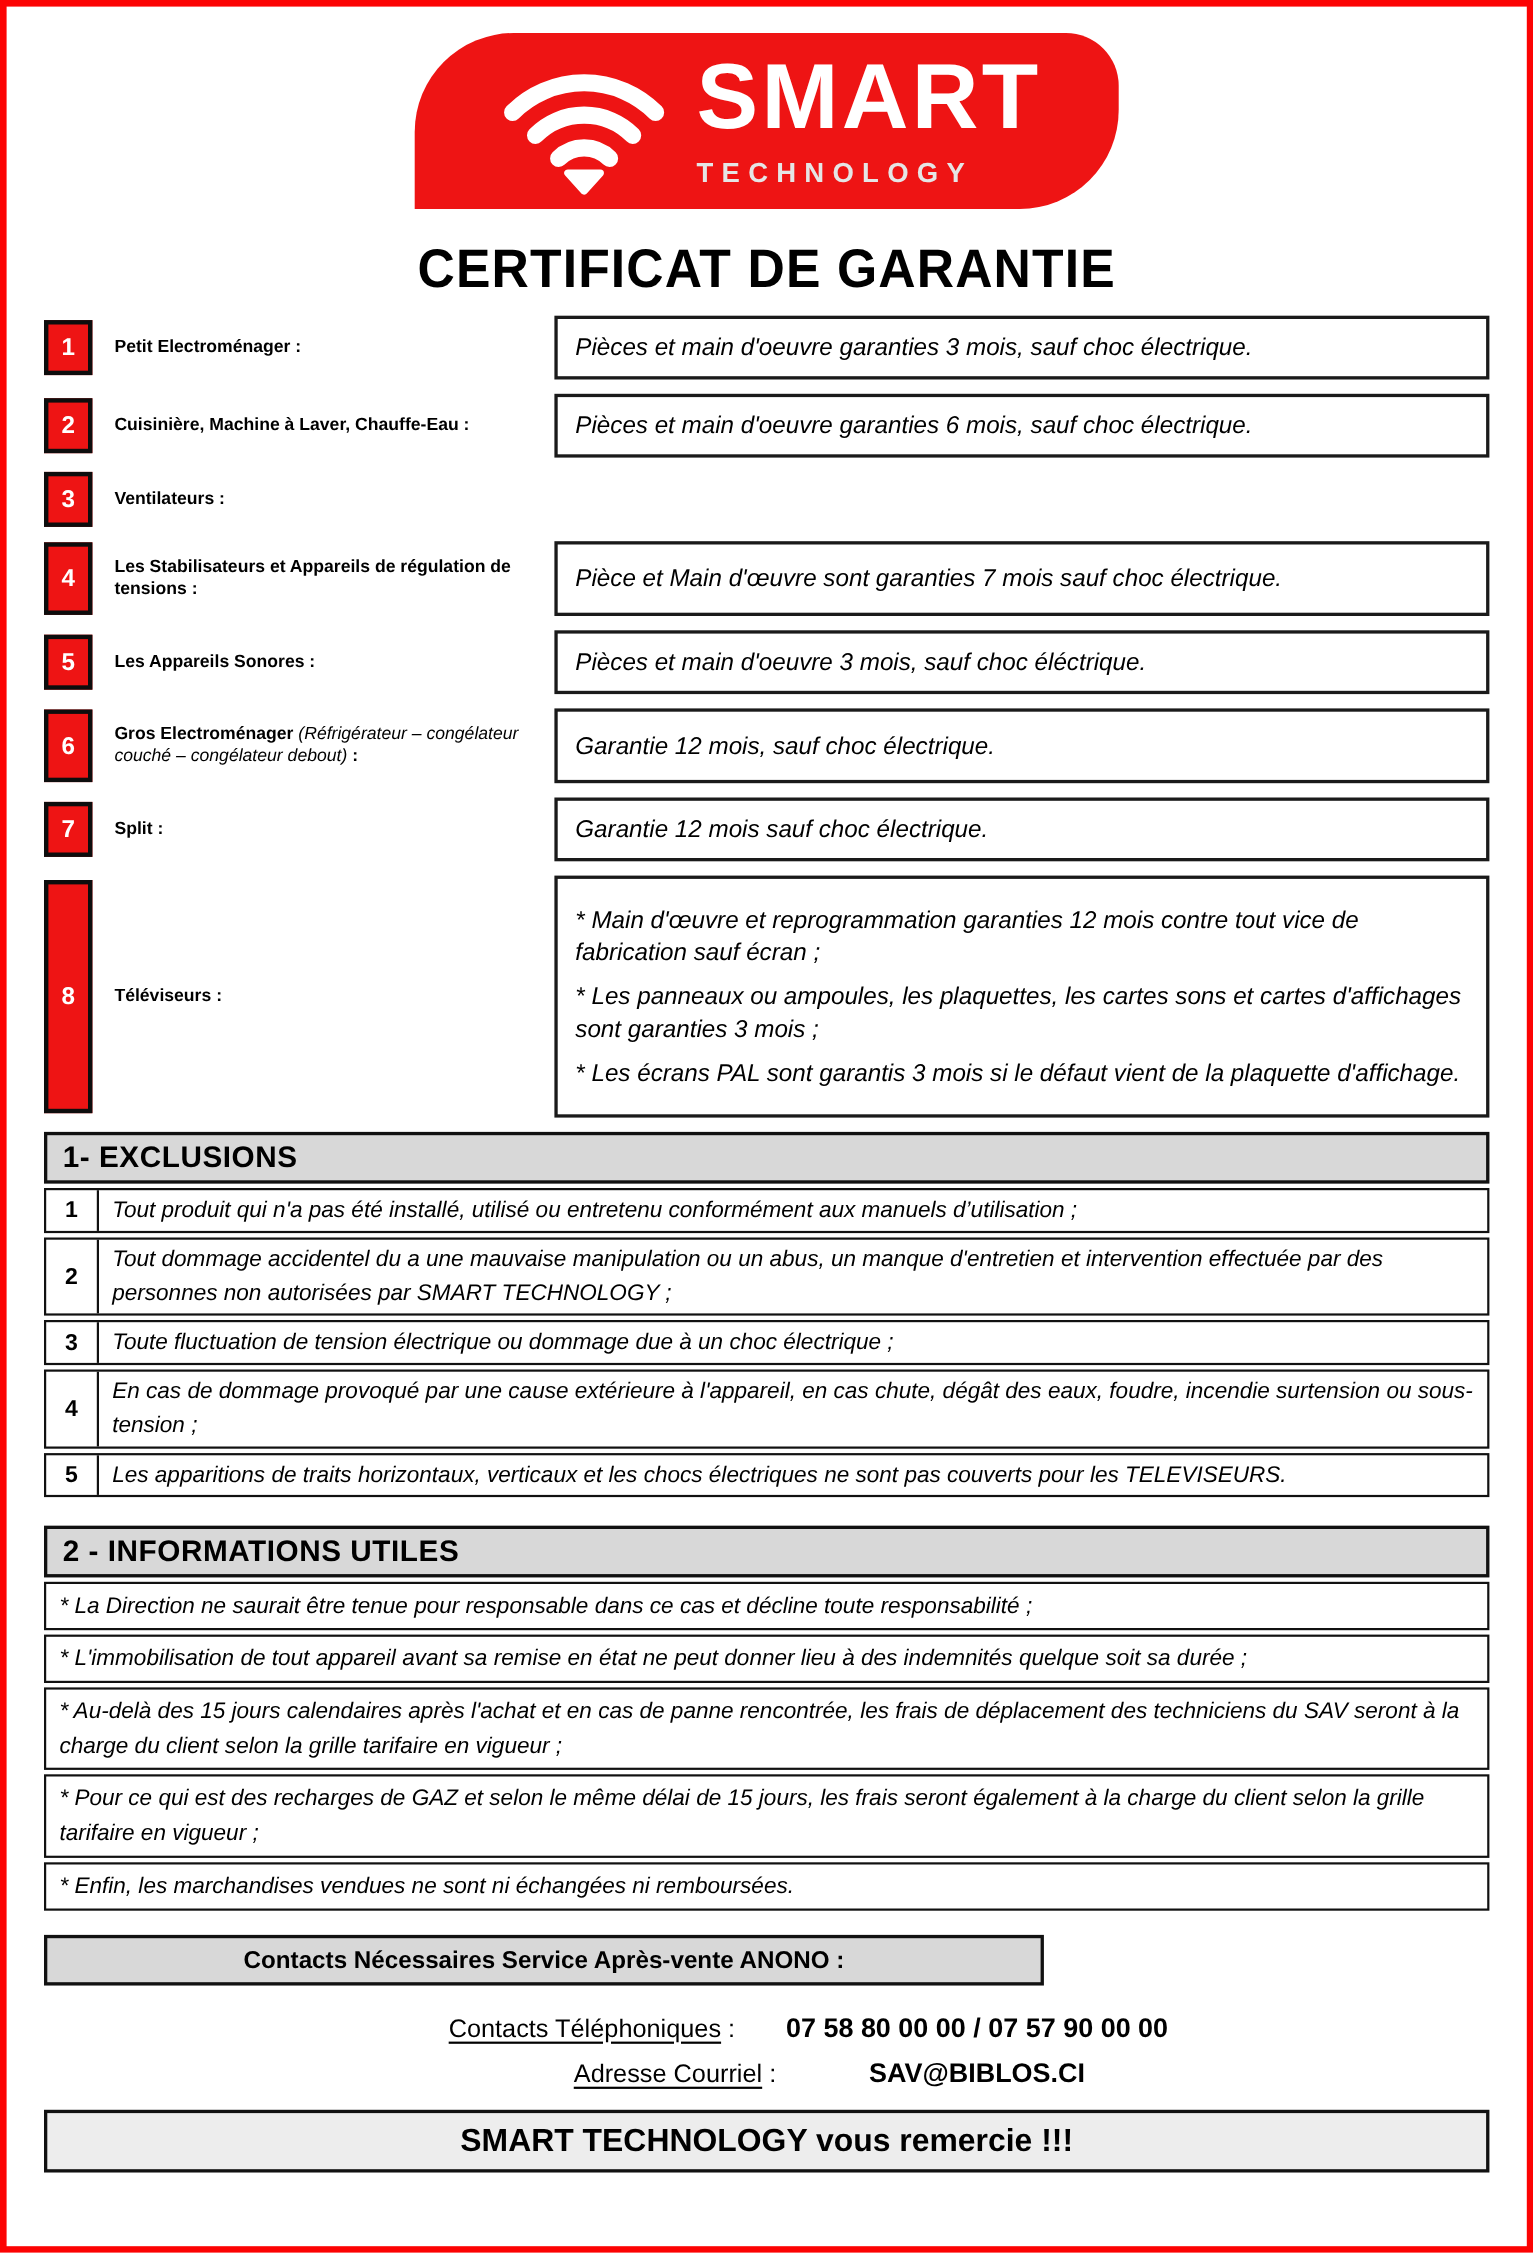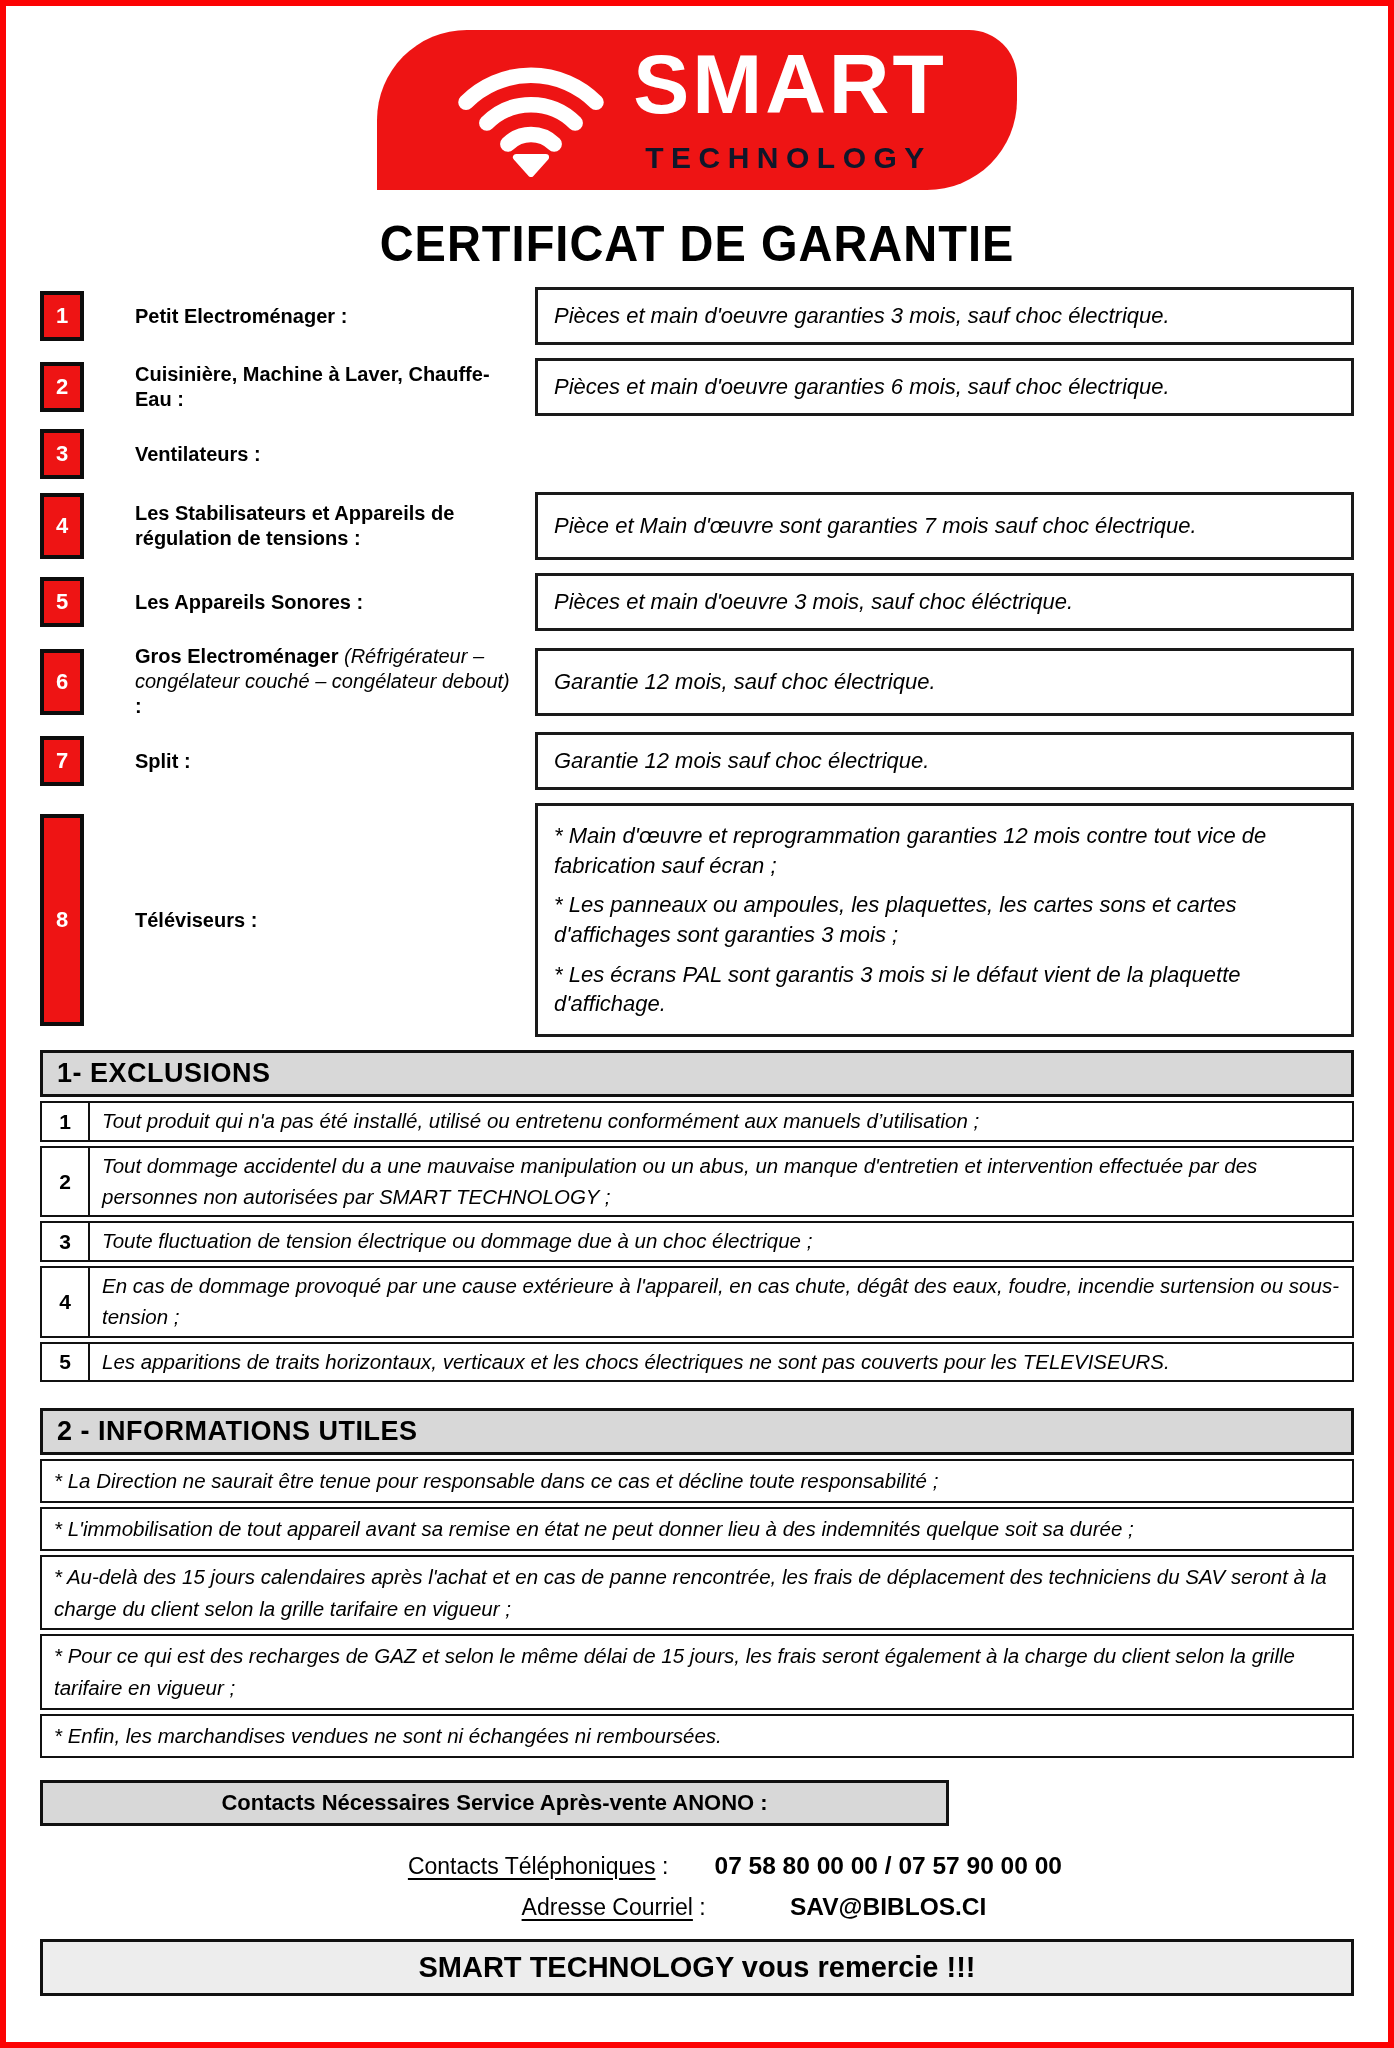--- a/index.html
+++ b/index.html
@@ -11,39 +11,39 @@
   }
   
   .logo{
     width:640px;height:160px;margin:24px auto 0 auto;
     background:#ee1414;border-radius:90px 48px 90px 0;
     display:flex;align-items:center;justify-content:center;gap:18px;
   }
   .logo svg{display:block;margin-top:6px;}
   .logo-text{display:flex;flex-direction:column;align-items:flex-start;line-height:1;gap:16px;}
   .brand{font-size:84px;font-weight:bold;color:#fff;letter-spacing:3px;line-height:0.9;}
-  .brand-sub{font-size:30px;font-weight:bold;color:#0f172a;letter-spacing:7.5px;margin-top:4px;margin-left:12px;}
+  .brand-sub{font-size:25px;font-weight:bold;color:#e5e5e5;letter-spacing:7.5px;margin-top:4px;margin-left:0;}
   
   .title{
     text-align:center;font-size:47px;font-weight:900;letter-spacing:1px;
     margin:30px 0 20px 0;line-height:1;transform:scaleY(1.05);
   }
   
   .wrows{padding:0 34px;}
   .wrow{display:flex;align-items:center;margin-bottom:13px;}
   .wnum{
     width:44px;height:50px;flex-shrink:0;background:#ee1414;
     border:4px solid #0d0d0d;box-sizing:border-box;
     color:#fff;font-weight:bold;font-size:22px;
     display:flex;align-items:center;justify-content:center;
     margin-right:20px;
   }
   .wnum.med{height:66px;}
   .wnum.tall{height:212px;}
-  .wlabel{width:400px;flex-shrink:0;font-weight:bold;font-size:20px;line-height:1.25;padding-right:14px;box-sizing:border-box;margin-left:31px;}
+  .wlabel{width:400px;flex-shrink:0;font-weight:bold;font-size:16px;line-height:1.25;padding-right:14px;box-sizing:border-box;}
   .wlabel .lite{font-weight:normal;font-style:italic;}
   .wbox{
     flex:1;border:3px solid #1a1a1a;min-height:58px;box-sizing:border-box;
     display:flex;flex-direction:column;justify-content:center;
     padding:6px 16px;font-style:italic;font-size:22px;line-height:1.35;
   }
   .wbox.medbox{min-height:68px;}
   .wbox.tallbox{min-height:220px;padding:10px 16px;}
   .wbox p{margin:5px 0;}
   

